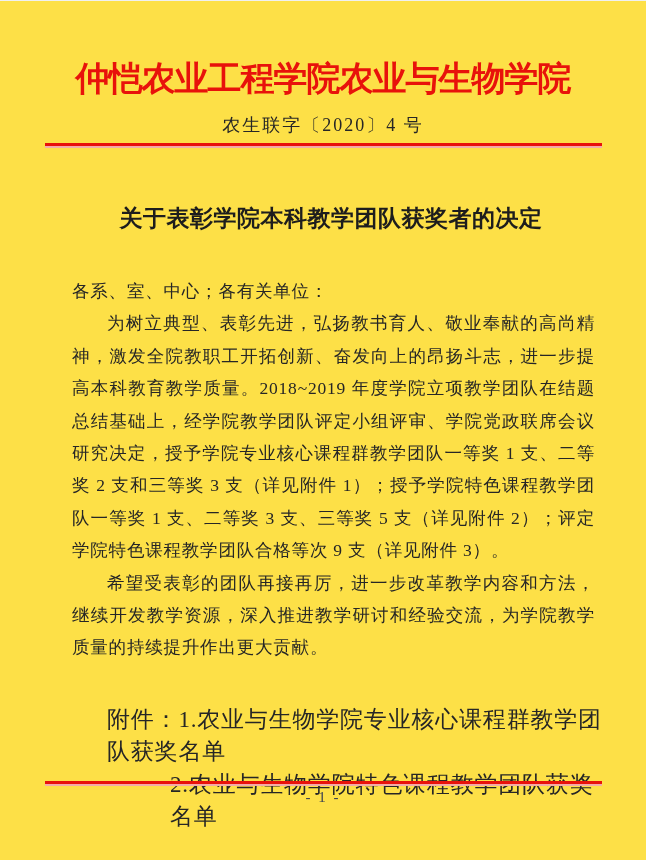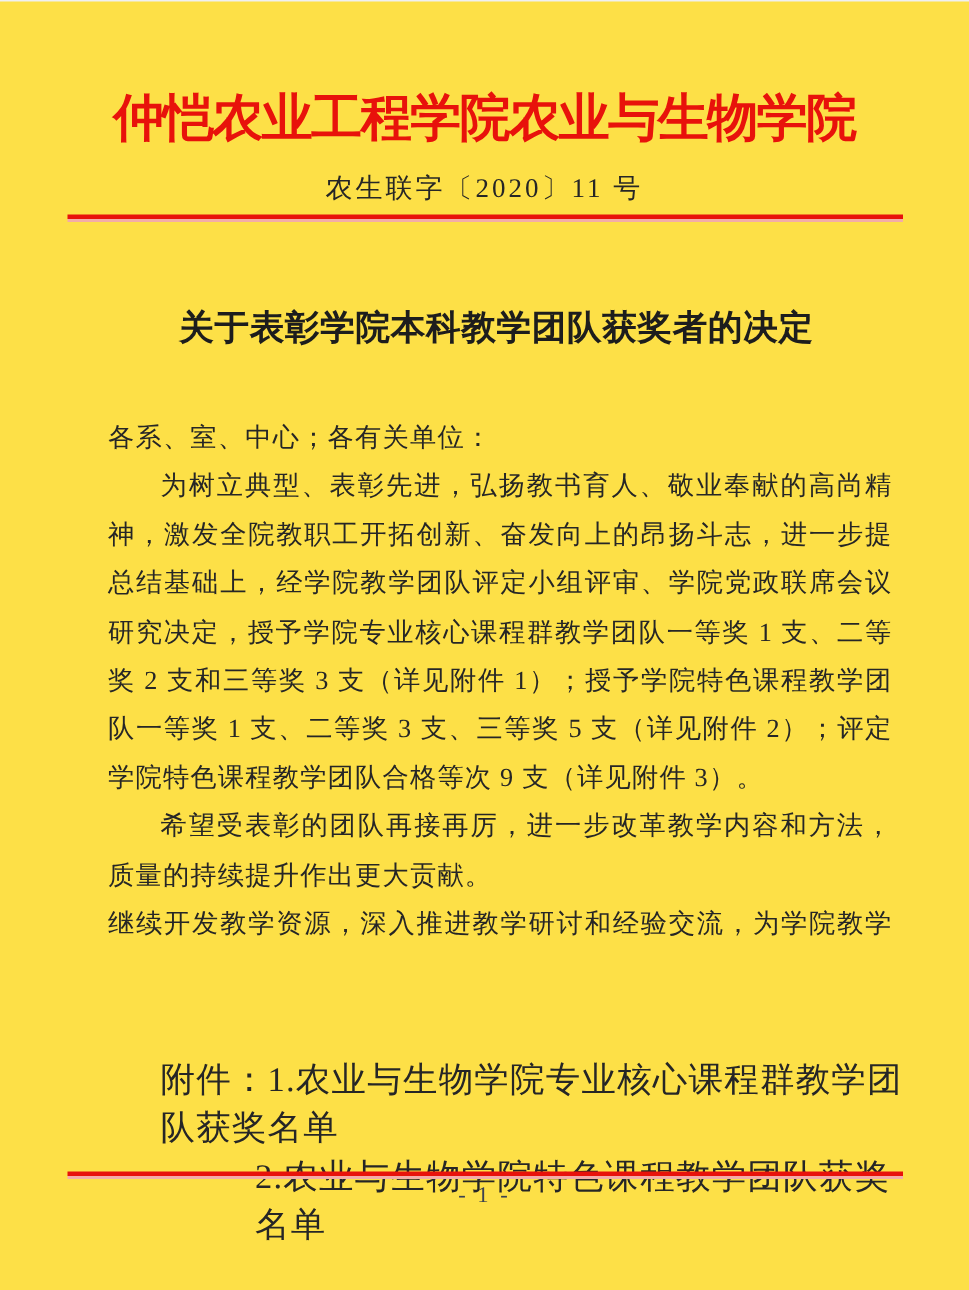--- a/index.html
+++ b/index.html
@@ -104,41 +104,42 @@
     color: #3c4250;
   }
 </style>
 </head>
 <body>
 
 <div class="page">
 
   <div class="org-name">仲恺农业工程学院农业与生物学院</div>
 
-  <div class="doc-number">农生联字〔2020〕11 号</div>
+  <div class="doc-number">农生联字〔2020〕4 号</div>
 
   <div class="rule rule-top">
     <div class="rule-dark"></div>
     <div class="rule-light"></div>
   </div>
 
   <h1 class="doc-title">关于表彰学院本科教学团队获奖者的决定</h1>
 
   <div class="body-block">
     <div class="ln">各系、室、中心；各有关单位：</div>
     <div class="ln j ind">为树立典型、表彰先进，弘扬教书育人、敬业奉献的高尚精</div>
     <div class="ln j">神，激发全院教职工开拓创新、奋发向上的昂扬斗志，进一步提</div>
+    <div class="ln j">高本科教育教学质量。2018~2019 年度学院立项教学团队在结题</div>
     <div class="ln j">总结基础上，经学院教学团队评定小组评审、学院党政联席会议</div>
     <div class="ln j">研究决定，授予学院专业核心课程群教学团队一等奖 1 支、二等</div>
     <div class="ln j">奖 2 支和三等奖 3 支（详见附件 1）；授予学院特色课程教学团</div>
     <div class="ln j">队一等奖 1 支、二等奖 3 支、三等奖 5 支（详见附件 2）；评定</div>
     <div class="ln">学院特色课程教学团队合格等次 9 支（详见附件 3）。</div>
     <div class="ln j ind">希望受表彰的团队再接再厉，进一步改革教学内容和方法，</div>
+    <div class="ln j">继续开发教学资源，深入推进教学研讨和经验交流，为学院教学</div>
     <div class="ln">质量的持续提升作出更大贡献。</div>
-    <div class="ln j">继续开发教学资源，深入推进教学研讨和经验交流，为学院教学</div>
   </div>
 
   <div class="attachments">
     <div class="ln">附件：1.农业与生物学院专业核心课程群教学团队获奖名单</div>
     <div class="ln att2">2.农业与生物学院特色课程教学团队获奖名单</div>
   </div>
 
   <div class="rule rule-bottom">
     <div class="rule-dark"></div>
     <div class="rule-light"></div>

